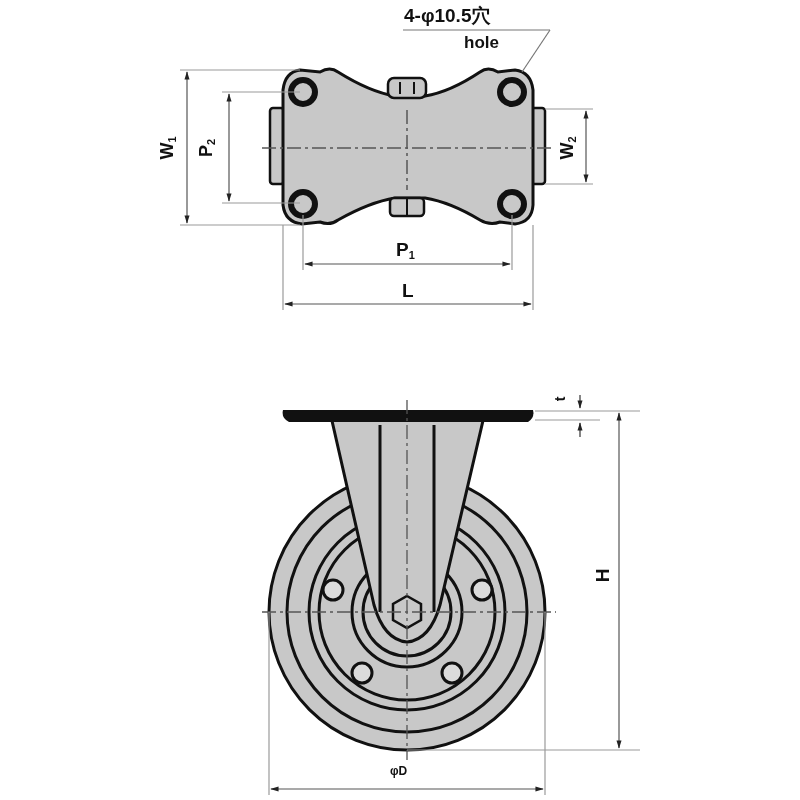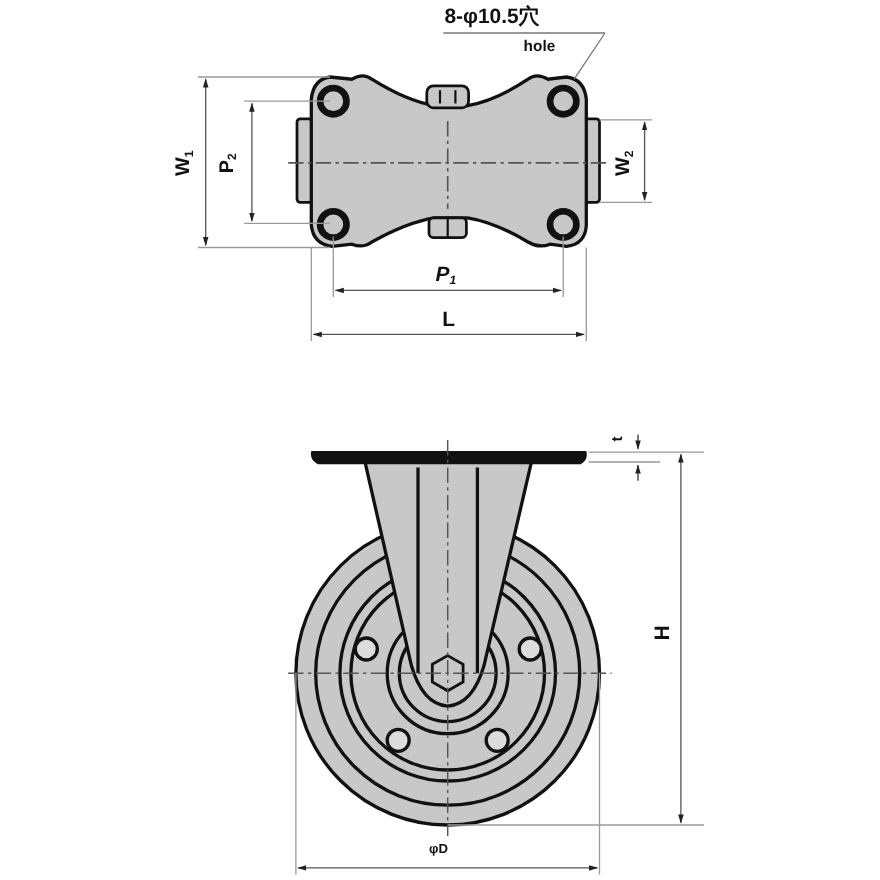--- a/index.html
+++ b/index.html
@@ -111,32 +111,32 @@
 
     <line x1="407" y1="750" x2="640" y2="750"></line>
     <line x1="619" y1="413" x2="619" y2="748" stroke="#555" marker-start="url(#arr)" marker-end="url(#arr)"></line>
 
     <line x1="269" y1="612" x2="269" y2="795"></line>
     <line x1="545" y1="612" x2="545" y2="795"></line>
     <line x1="271" y1="789" x2="543" y2="789" stroke="#555" marker-start="url(#arr)" marker-end="url(#arr)"></line>
   </g>
 </svg>
 
-<div class="lbl" style="left:404px; top:6px; font-size:19px;">8-φ10.5穴</div>
-<div class="lbl" style="left:476px; top:34px; font-size:14px;">hole</div>
+<div class="lbl" style="left:404px; top:6px; font-size:19px;">4-φ10.5穴</div>
+<div class="lbl" style="left:464px; top:34px; font-size:17px;">hole</div>
 
 <div class="lbl rot" style="left:156px; top:138px; font-size:18px;">
   <span>W</span><span class="sub">1</span>
 </div>
 <div class="lbl rot" style="left:198px; top:138px; font-size:18px;">
   <span>P</span><span class="sub">2</span>
 </div>
 <div class="lbl rot" style="left:556px; top:138px; font-size:18px;">
   <span>W</span><span class="sub">2</span>
 </div>
-<div class="lbl" style="left:396px; top:240px; font-size:19px;font-style:italic;">
+<div class="lbl" style="left:396px; top:240px; font-size:19px;">
   <span>P</span><span class="sub">1</span>
 </div>
 <div class="lbl" style="left:402px; top:281px; font-size:19px;">L</div>
 
 <div class="lbl rot" style="left:558px; top:392px; font-size:14px;">t</div>
 <div class="lbl rot" style="left:596px; top:566px; font-size:19px;">H</div>
 <div class="lbl" style="left:390px; top:765px; font-size:12px;">φD</div>
 
 </body></html>

